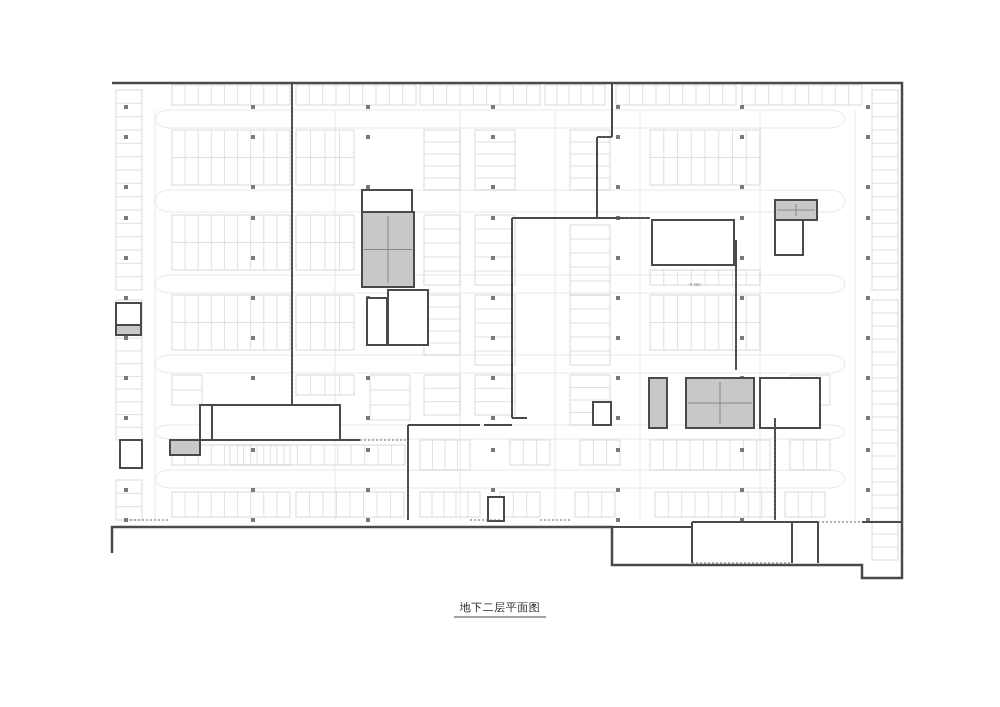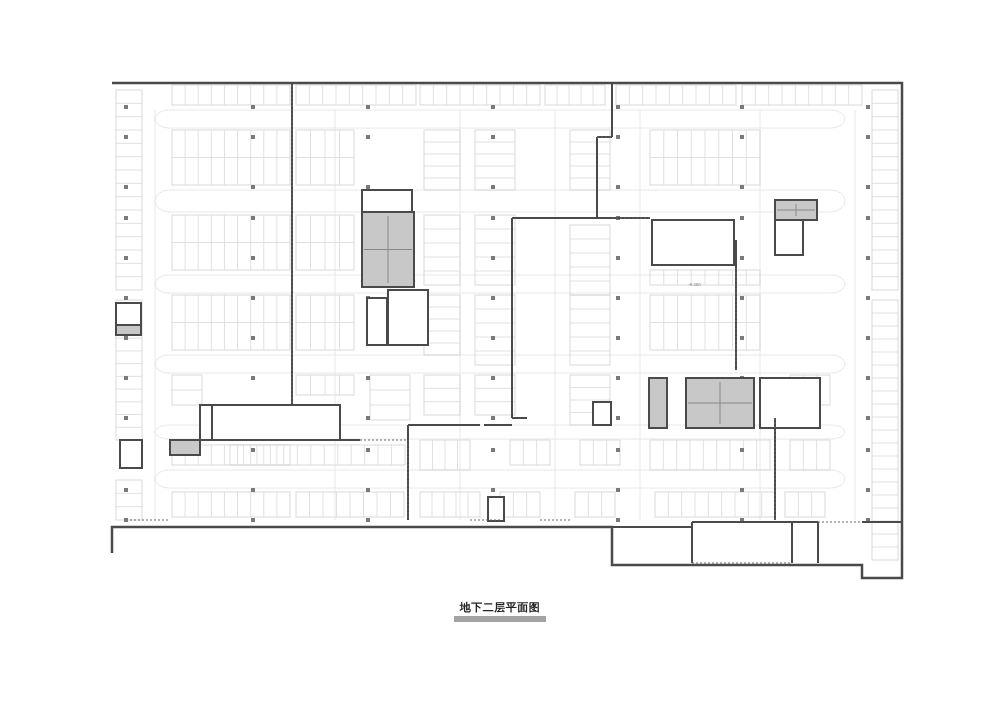--- a/index.html
+++ b/index.html
@@ -1,21 +1,21 @@
 <!DOCTYPE html>
 <html><head>
 <meta charset="utf-8">
 <style>
   html, body { margin: 0; padding: 0; background: #ffffff; }
   body { width: 1000px; height: 707px; position: relative; overflow: hidden;
          font-family: "DejaVu Sans", sans-serif; }
   #plan { position: absolute; left: 0; top: 0; width: 1000px; height: 707px; }
   .title-wrap { position: absolute; left: 430px; top: 596px; width: 140px; text-align: center; }
   .title { display: inline-block; font-size: 11px; color: #222; letter-spacing: 0.5px;
-           padding: 0 6px 1px 6px; border-bottom: 6px solid #a3a3a3; font-weight: bold; }
+           padding: 0 6px 1px 6px; border-bottom: 2px solid #a3a3a3; }
 </style>
 </head>
 <body>
 
 <svg id="plan" viewBox="0 0 1000 707" xmlns="http://www.w3.org/2000/svg">
   <g id="g-lanes">
       <rect x="155" y="110" width="690" height="18" rx="14" fill="none" stroke="#e8e8e8" stroke-width="1"></rect>
       <rect x="155" y="190" width="690" height="22" rx="14" fill="none" stroke="#e8e8e8" stroke-width="1"></rect>
       <rect x="155" y="275" width="690" height="18" rx="14" fill="none" stroke="#e8e8e8" stroke-width="1"></rect>
       <rect x="155" y="355" width="690" height="18" rx="14" fill="none" stroke="#e8e8e8" stroke-width="1"></rect>

